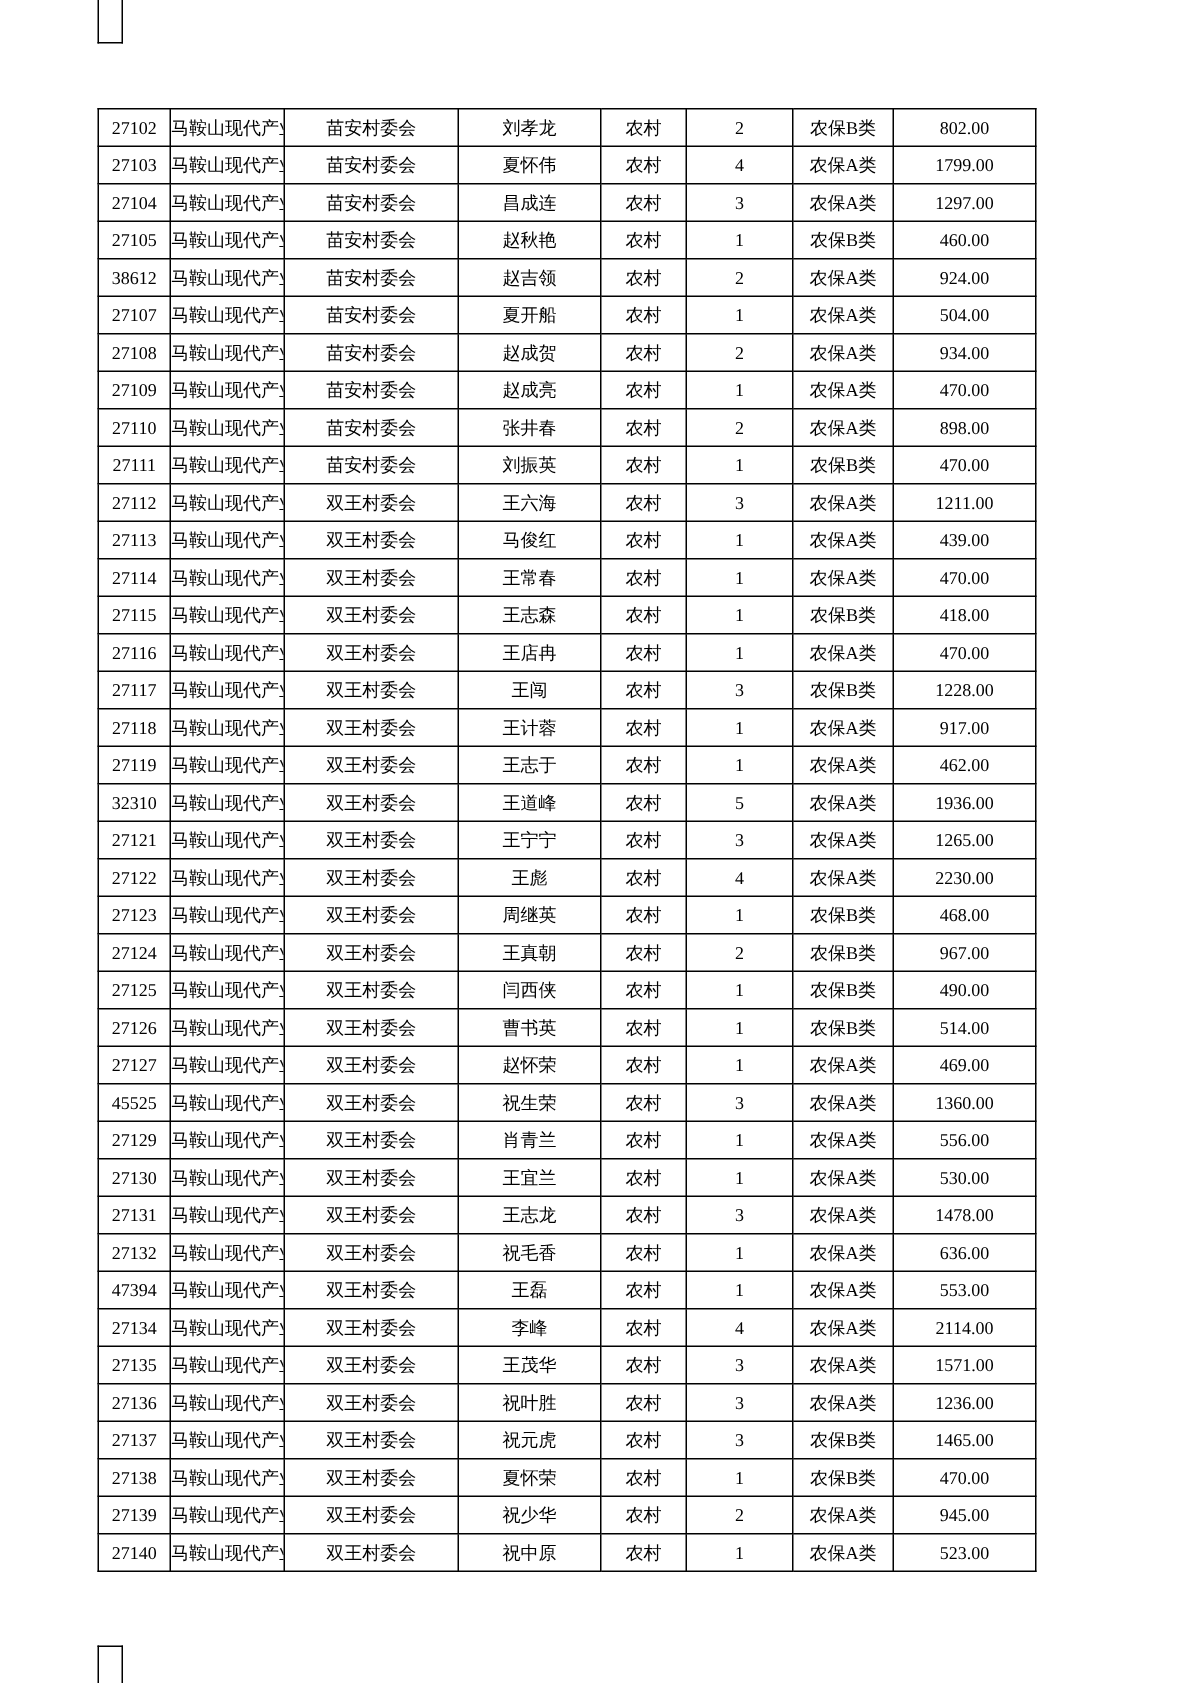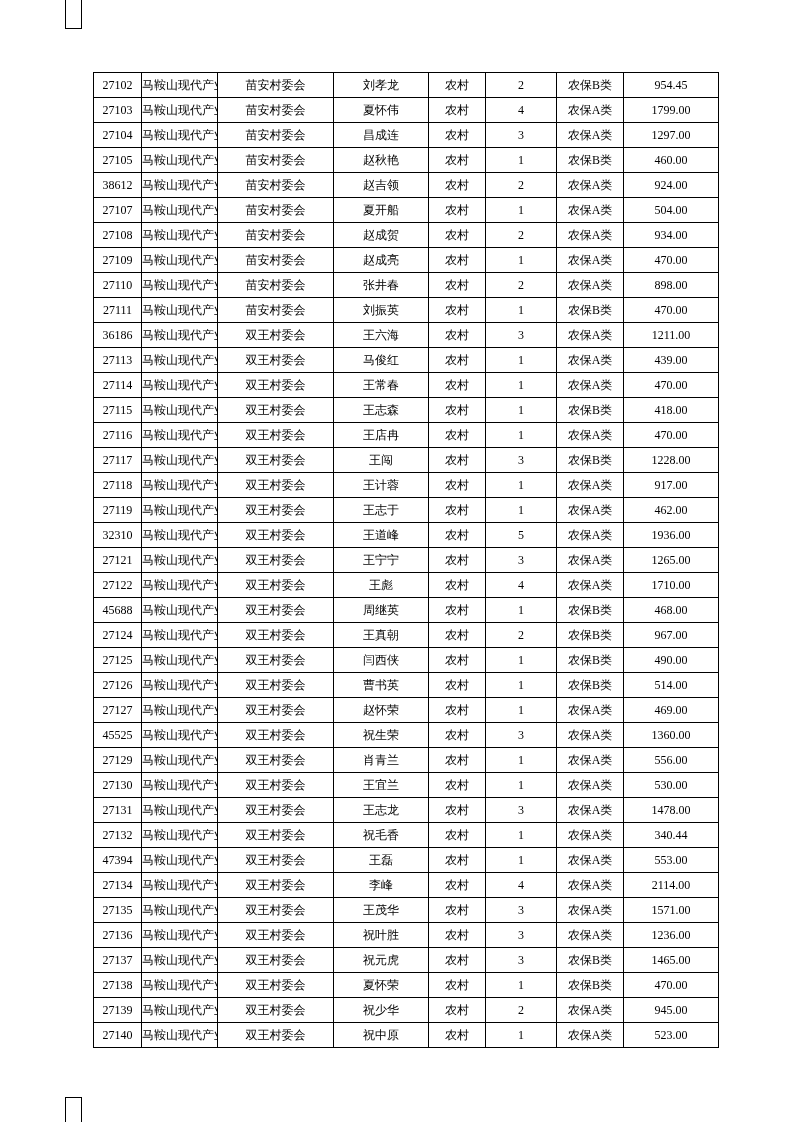--- a/index.html
+++ b/index.html
@@ -8,21 +8,20 @@
     width:793px;height:1122px;
     background:#ffffff;
     font-family:"Liberation Serif","DejaVu Serif",serif;
     font-size:12px;color:#000;
     overflow:hidden;
   }
   table.grid{
     position:absolute;left:65px;top:72px;
     border-collapse:collapse;table-layout:fixed;
     width:625px;
-    margin-left:28px;
   }
   table.grid td{
     border:1px solid #000;
     height:24px;
     padding:0;
     text-align:center;
     vertical-align:middle;
     overflow:hidden;
     white-space:nowrap;
   }
@@ -60,21 +59,21 @@
     <tbody>
 
         <tr>
           <td class="c-id">27102</td>
           <td class="c-park">马鞍山现代产业园</td>
           <td class="c-village">苗安村委会</td>
           <td class="c-name">刘孝龙</td>
           <td class="c-type">农村</td>
           <td class="c-count">2</td>
           <td class="c-category">农保B类</td>
-          <td class="c-amount">954.45</td>
+          <td class="c-amount">802.00</td>
         </tr>
 
         <tr>
           <td class="c-id">27103</td>
           <td class="c-park">马鞍山现代产业园</td>
           <td class="c-village">苗安村委会</td>
           <td class="c-name">夏怀伟</td>
           <td class="c-type">农村</td>
           <td class="c-count">4</td>
           <td class="c-category">农保A类</td>
@@ -163,21 +162,21 @@
           <td class="c-park">马鞍山现代产业园</td>
           <td class="c-village">苗安村委会</td>
           <td class="c-name">刘振英</td>
           <td class="c-type">农村</td>
           <td class="c-count">1</td>
           <td class="c-category">农保B类</td>
           <td class="c-amount">470.00</td>
         </tr>
 
         <tr>
-          <td class="c-id">36186</td>
+          <td class="c-id">27112</td>
           <td class="c-park">马鞍山现代产业园</td>
           <td class="c-village">双王村委会</td>
           <td class="c-name">王六海</td>
           <td class="c-type">农村</td>
           <td class="c-count">3</td>
           <td class="c-category">农保A类</td>
           <td class="c-amount">1211.00</td>
         </tr>
 
         <tr>
@@ -280,25 +279,25 @@
         </tr>
 
         <tr>
           <td class="c-id">27122</td>
           <td class="c-park">马鞍山现代产业园</td>
           <td class="c-village">双王村委会</td>
           <td class="c-name">王彪</td>
           <td class="c-type">农村</td>
           <td class="c-count">4</td>
           <td class="c-category">农保A类</td>
-          <td class="c-amount">1710.00</td>
-        </tr>
-
-        <tr>
-          <td class="c-id">45688</td>
+          <td class="c-amount">2230.00</td>
+        </tr>
+
+        <tr>
+          <td class="c-id">27123</td>
           <td class="c-park">马鞍山现代产业园</td>
           <td class="c-village">双王村委会</td>
           <td class="c-name">周继英</td>
           <td class="c-type">农村</td>
           <td class="c-count">1</td>
           <td class="c-category">农保B类</td>
           <td class="c-amount">468.00</td>
         </tr>
 
         <tr>
@@ -390,21 +389,21 @@
         </tr>
 
         <tr>
           <td class="c-id">27132</td>
           <td class="c-park">马鞍山现代产业园</td>
           <td class="c-village">双王村委会</td>
           <td class="c-name">祝毛香</td>
           <td class="c-type">农村</td>
           <td class="c-count">1</td>
           <td class="c-category">农保A类</td>
-          <td class="c-amount">340.44</td>
+          <td class="c-amount">636.00</td>
         </tr>
 
         <tr>
           <td class="c-id">47394</td>
           <td class="c-park">马鞍山现代产业园</td>
           <td class="c-village">双王村委会</td>
           <td class="c-name">王磊</td>
           <td class="c-type">农村</td>
           <td class="c-count">1</td>
           <td class="c-category">农保A类</td>

